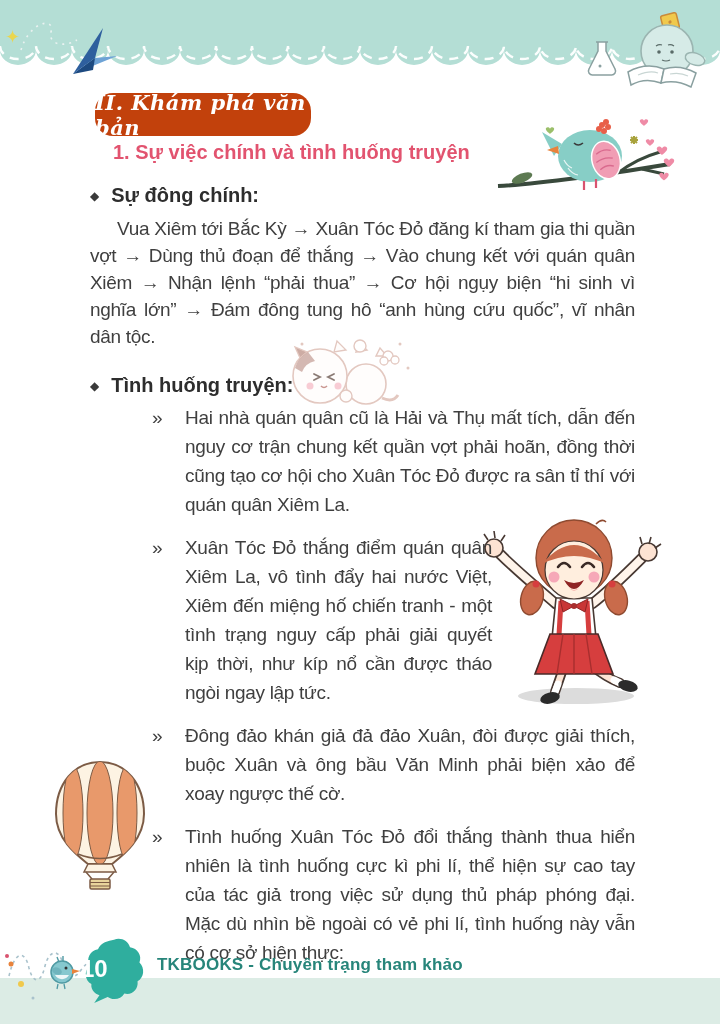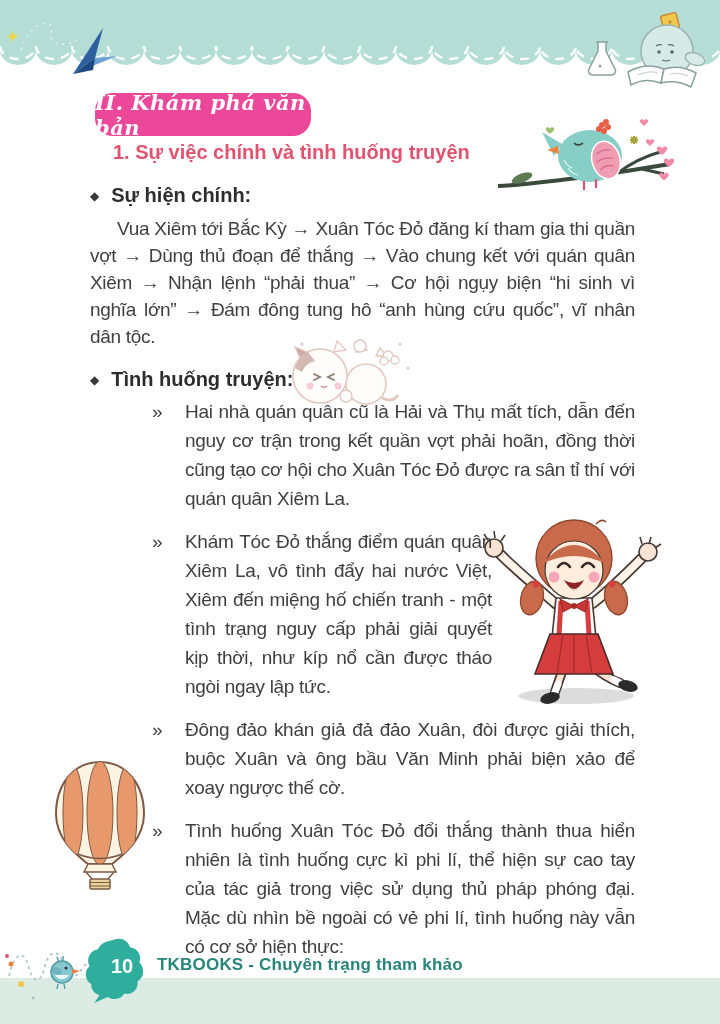--- a/index.html
+++ b/index.html
@@ -9,44 +9,44 @@
   .abs{position:absolute;}
 
   
   .top-band{left:0;top:0;width:720px;height:80px;}
   .bottom-band{left:0;top:978px;width:720px;height:46px;background:#dcece5;}
 
   
   .spark{left:5px;top:26px;font-size:18px;color:#e9d64f;}
 
   
-  .badge{left:95px;top:93px;width:216px;height:43px;background:#ec4899;border-radius:18px;
+  .badge{left:95px;top:93px;width:216px;height:43px;background:#c2410c;border-radius:18px;
          display:flex;align-items:center;justify-content:center;}
   .badge-text{font-family:"DejaVu Serif",serif;font-style:italic;font-weight:bold;
               color:#ffffff;font-size:21px;letter-spacing:.5px;}
   .subtitle{left:113px;top:141px;font-size:20px;font-weight:bold;color:#e2536f;}
 
   
   .content{left:90px;top:181px;width:545px;}
   .h-row{line-height:29px;white-space:nowrap;}
   .diamond{font-size:12px;color:#3a3a3a;margin-right:12px;vertical-align:2px;}
   .h-text{font-size:20px;font-weight:bold;color:#2d2d2d;}
   .para{margin-top:4px;font-size:19px;line-height:27px;letter-spacing:-0.3px;
         text-align:justify;text-indent:27px;}
-  .h2-row{margin-top:15px;}
+  .h2-row{margin-top:21px;}
   ul.sublist{margin:2px 0 0 0;padding:0 0 0 95px;list-style:none;}
   ul.sublist li{position:relative;font-size:19px;line-height:29px;letter-spacing:-0.3px;
                 text-align:justify;margin-bottom:14px;}
   ul.sublist li .marker{position:absolute;left:-33px;top:0;font-size:19px;color:#3f3f3f;}
   li.narrow{padding-right:143px;margin-bottom:11px;}
 
   
   .page-blob{left:81px;top:933px;width:66px;height:72px;}
-  .page-num{position:absolute;left:8px;top:22px;width:66px;text-align:center;
-            color:#ffffff;font-size:20px;font-weight:bold;}
+  .page-num{position:absolute;left:0;top:22px;width:66px;
+            color:#ffffff;font-size:24px;font-weight:bold;}
   .brand{left:157px;top:955px;font-size:17px;font-weight:bold;color:#27857a;letter-spacing:.2px;}
 </style>
 </head>
 <body>
 
 <div class="page">
 
   <div class="abs top-band">
     <svg width="720" height="80" viewBox="0 0 720 80">
       <rect x="0" y="0" width="720" height="50" fill="#b4ded5"></rect>
@@ -223,36 +223,36 @@
       </g>
       <path d="M44,106 L40,114 L72,114 L68,106 Z" fill="#fdf3e3" stroke="#7c5b45" stroke-width="1.5"></path>
       <path d="M42,114 L48,121 M70,114 L64,121" stroke="#7c5b45" stroke-width="1.5"></path>
       <rect x="46" y="121" width="20" height="10" rx="1.5" fill="#e9d49c" stroke="#7c5b45" stroke-width="1.5"></rect>
       <path d="M46,124.5 h20 M46,128 h20" stroke="#7c5b45" stroke-width="1"></path>
     </svg>
   </div>
 
   <div class="abs content">
     <div class="h-row">
-      <span class="diamond">◆</span><span class="h-text">Sự hiện chính:</span>
+      <span class="diamond">◆</span><span class="h-text">Sự đông chính:</span>
     </div>
     <div class="para">Vua Xiêm tới Bắc Kỳ → Xuân Tóc Đỏ đăng kí tham gia thi quần vợt → Dùng thủ đoạn để thắng → Vào chung kết với quán quân Xiêm → Nhận lệnh “phải thua” → Cơ hội ngụy biện “hi sinh vì nghĩa lớn” → Đám đông tung hô “anh hùng cứu quốc”, vĩ nhân dân tộc.</div>
 
     <div class="h-row h2-row">
       <span class="diamond">◆</span><span class="h-text">Tình huống truyện:</span>
     </div>
 
     <ul class="sublist">
       <li>
         <span class="marker">»</span>
-        <span>Hai nhà quán quân cũ là Hải và Thụ mất tích, dẫn đến nguy cơ trận trong kết quần vợt phải hoãn, đồng thời cũng tạo cơ hội cho Xuân Tóc Đỏ được ra sân tỉ thí với quán quân Xiêm La.</span>
+        <span>Hai nhà quán quân cũ là Hải và Thụ mất tích, dẫn đến nguy cơ trận chung kết quần vợt phải hoãn, đồng thời cũng tạo cơ hội cho Xuân Tóc Đỏ được ra sân tỉ thí với quán quân Xiêm La.</span>
       </li>
       <li class="narrow">
         <span class="marker">»</span>
-        <span>Khám Tóc Đỏ thắng điểm quán quân Xiêm La, vô tình đẩy hai nước Việt, Xiêm đến miệng hố chiến tranh - một tình trạng nguy cấp phải giải quyết kịp thời, như kíp nổ cần được tháo ngòi ngay lập tức.</span>
+        <span>Xuân Tóc Đỏ thắng điểm quán quân Xiêm La, vô tình đẩy hai nước Việt, Xiêm đến miệng hố chiến tranh - một tình trạng nguy cấp phải giải quyết kịp thời, như kíp nổ cần được tháo ngòi ngay lập tức.</span>
       </li>
       <li>
         <span class="marker">»</span>
         <span>Đông đảo khán giả đả đảo Xuân, đòi được giải thích, buộc Xuân và ông bầu Văn Minh phải biện xảo để xoay ngược thế cờ.</span>
       </li>
       <li>
         <span class="marker">»</span>
         <span>Tình huống Xuân Tóc Đỏ đổi thắng thành thua hiển nhiên là tình huống cực kì phi lí, thể hiện sự cao tay của tác giả trong việc sử dụng thủ pháp phóng đại. Mặc dù nhìn bề ngoài có vẻ phi lí, tình huống này vẫn có cơ sở hiện thực:</span>
       </li>
     </ul>

